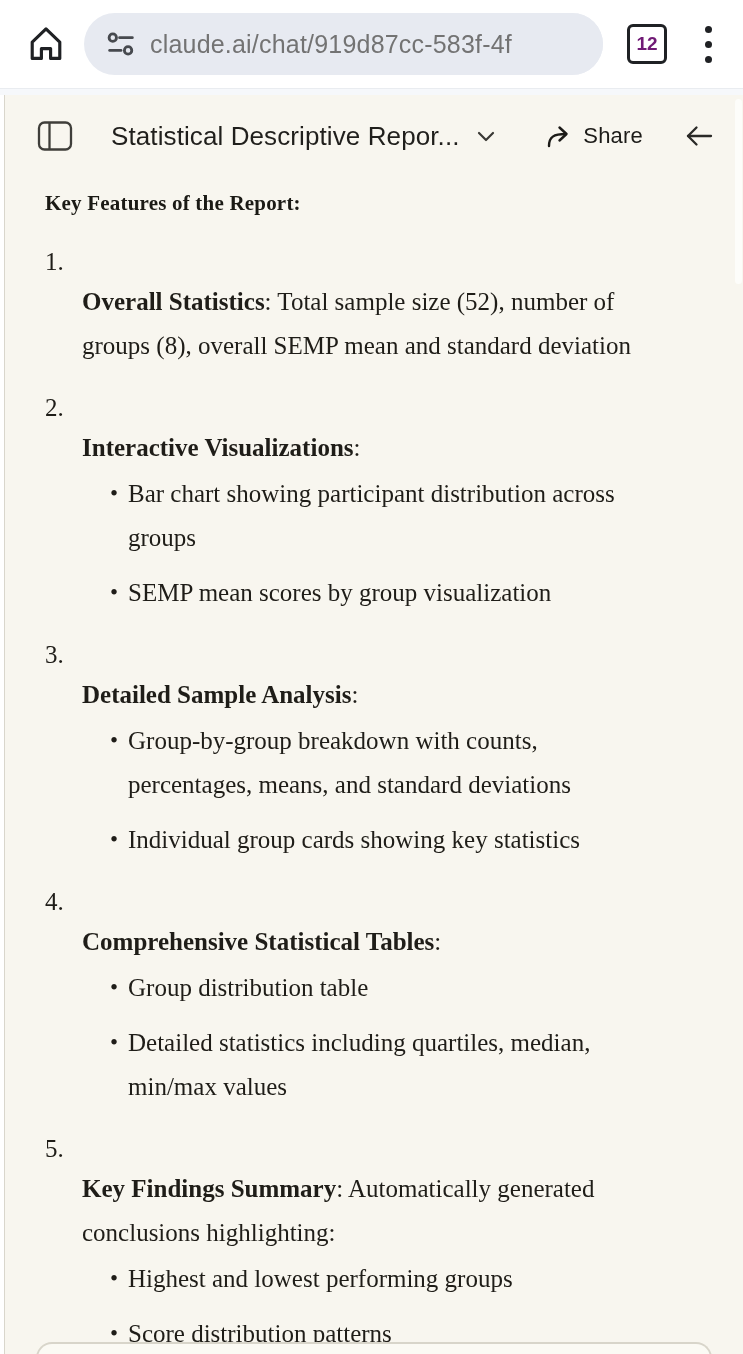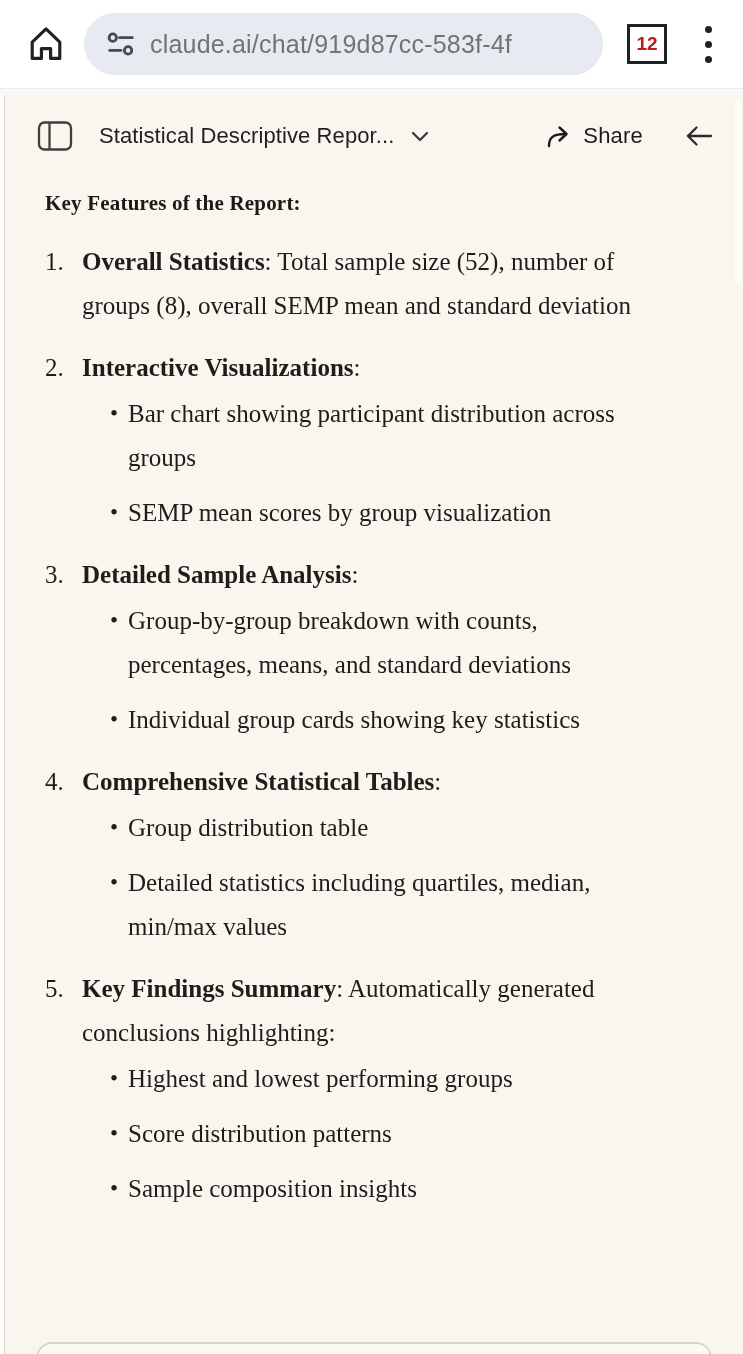--- a/index.html
+++ b/index.html
@@ -25,23 +25,23 @@
   .url-text{
     font-size:25px; color:#737373; white-space:nowrap; overflow:hidden;
     letter-spacing:.2px; flex:1; min-width:0;
   }
   .url-fade{
     position:absolute; right:0; top:0; bottom:0; width:56px;
     background:linear-gradient(to right, rgba(231,234,241,0), #e7eaf1 75%);
   }
   .tab-switcher{
     flex:none; margin-left:24px; width:40px; height:40px;
-    border:3px solid #1f2124; border-radius:0;
+    border:3px solid #1f2124; border-radius:6px;
     display:grid; place-items:center;
-    font-size:19px; font-weight:600; color:#b91c1c;
+    font-size:19px; font-weight:600; color:#701a75;
   }
   .menu-btn{ flex:none; margin-left:26px; width:30px; display:flex; flex-direction:column; align-items:center; gap:8px; padding:4px 0;}
   .menu-btn i{ width:7px; height:7px; border-radius:50%; background:#1f2124; }
 
   .chrome-strip{ height:7px; background:#f6f8fb; border-top:1px solid #e9ecf0; }
 
   
   .page{
     position:absolute; top:95px; left:4px; right:0; bottom:0;
     background:#f8f6ef; border-left:1px solid #d9d6cc;
@@ -49,21 +49,21 @@
   .scroll-thumb{
     position:absolute; top:4px; right:1px; width:7px; height:185px;
     background:#fdfdfa; border-radius:4px;
   }
   .app-header{
     height:82px; display:flex; align-items:center; padding:0 24px 0 30px;
     color:#21201d;
   }
   .sidebar-btn{ flex:none; width:40px; height:40px; display:grid; place-items:center; color:#3f3e3a;}
   .chat-title{
-    margin-left:24px; font-size:22px; font-weight:500; color:#201f1c;
+    margin-left:36px; font-size:26px; font-weight:500; color:#201f1c;
     white-space:nowrap; letter-spacing:.1px;
   }
   .title-chevron{ margin-left:14px; color:#3a3935; display:grid; place-items:center;}
   .header-spacer{ flex:1; }
   .share-btn{ display:flex; align-items:center; gap:9px; color:#1c1b18; }
   .share-btn .label{ font-size:22px; font-weight:400; letter-spacing:.2px;}
   .back-btn{ margin-left:36px; color:#2a2a27; display:grid; place-items:center; width:40px; height:40px;}
 
   
   .content{
@@ -72,21 +72,21 @@
     color:#1f1d18;
   }
   .content h2{
     font-size:21px; font-weight:700; margin:10px 0 24px 0; color:#1b1a15;
     letter-spacing:.2px;
   }
   ol.feature-list{ list-style:none; margin:0; padding:0; }
   .item{ display:flex; margin-top:18px; }
   .item:first-child{ margin-top:6px; }
   .num{ flex:none; width:31px; margin-right:6px; font-size:25px; line-height:44px; }
-  .item-body{ min-width:0; }
+  .item-body{ min-width:0;margin-top:40px; }
   .item-text{ max-width:552px; font-size:25px; line-height:44px; }
   .item-text .label{ font-weight:700; }
   ul.bullets{ list-style:none; margin:0; padding:0; }
   .bullet{ display:flex; margin-top:11px; }
   .bullet:first-child{ margin-top:2px; }
   .dot{ flex:none; width:28px; margin-left:18px; text-align:center; font-size:23px; line-height:44px; }
   .btext{ max-width:505px; font-size:25px; line-height:44px; }
 
   .input-peek{
     position:absolute; left:31px; right:31px; bottom:-10px; height:22px;

